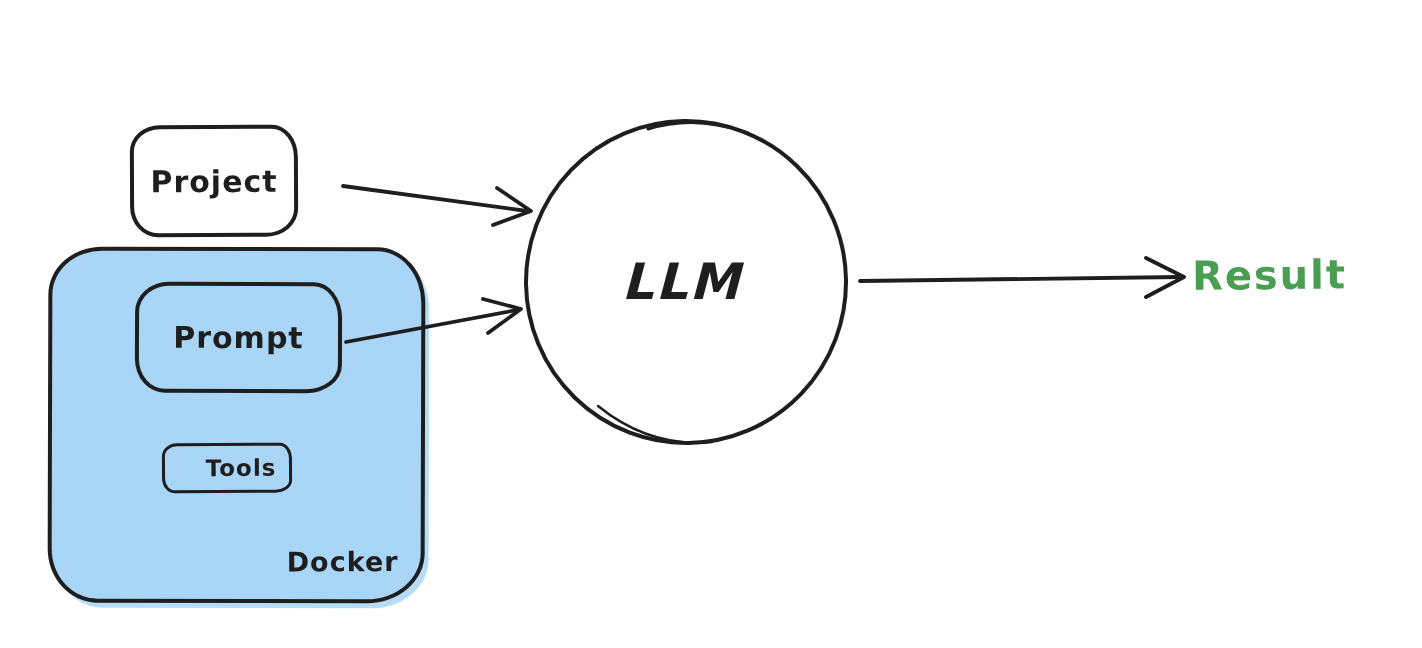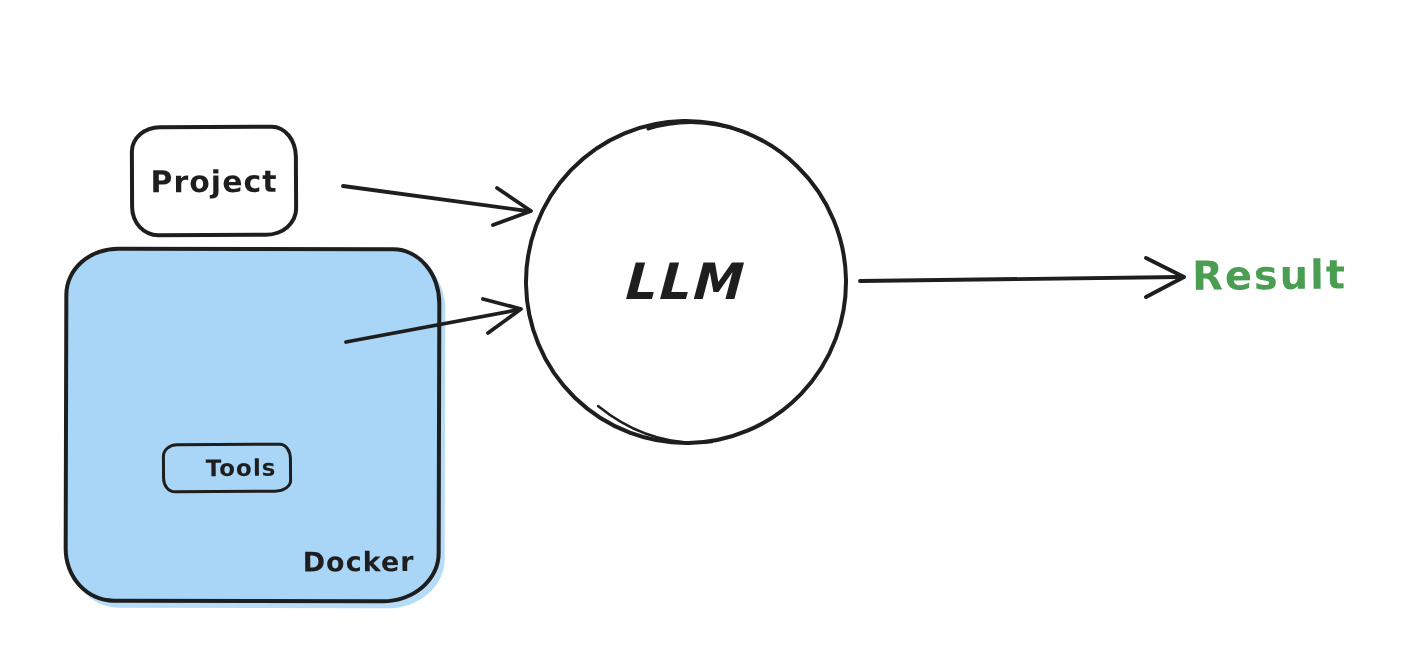--- a/index.html
+++ b/index.html
@@ -34,21 +34,21 @@
   .project-box {
     left: 130px; top: 125px;
     width: 168px; height: 112px;
     background: #ffffff;
     border-radius: 30px 26px 32px 28px / 26px 32px 28px 30px;
     transform: rotate(-0.25deg);
     font-size: 30px;
     z-index: 2;
   }
   .docker-box {
-    left: 64px; top: 247px;
+    left: 48px; top: 247px;
     width: 377px; height: 356px;
     background: var(--fill-blue);
     border-radius: 54px 48px 58px 50px / 48px 56px 50px 54px;
     box-shadow: 5px 6px 0 -1px rgba(169, 214, 247, 0.85);
     transform: rotate(0.15deg);
     z-index: 1;
   }
   .docker-label {
     position: absolute;
     right: 22px; bottom: 22px;
@@ -121,20 +121,23 @@
 <div class="canvas">
 
   <div class="node docker-box">
     <span class="docker-label">Docker</span>
   </div>
 
   <div class="node project-box">
     <span>Project</span>
   </div>
 
+  <div class="node prompt-box">
+    <span>Prompt</span>
+  </div>
 
   <div class="node tools-box">
     <span>Tools</span>
   </div>
 
   <svg class="shape-layer" viewBox="0 0 1422 648" xmlns="http://www.w3.org/2000/svg">
 
     <ellipse cx="686" cy="282" rx="160" ry="161" fill="#ffffff" stroke-width="4" transform="rotate(-1 686 282)"></ellipse>
 
     <path stroke-width="3" d="M 648 129 Q 695 114 748 133"></path>

